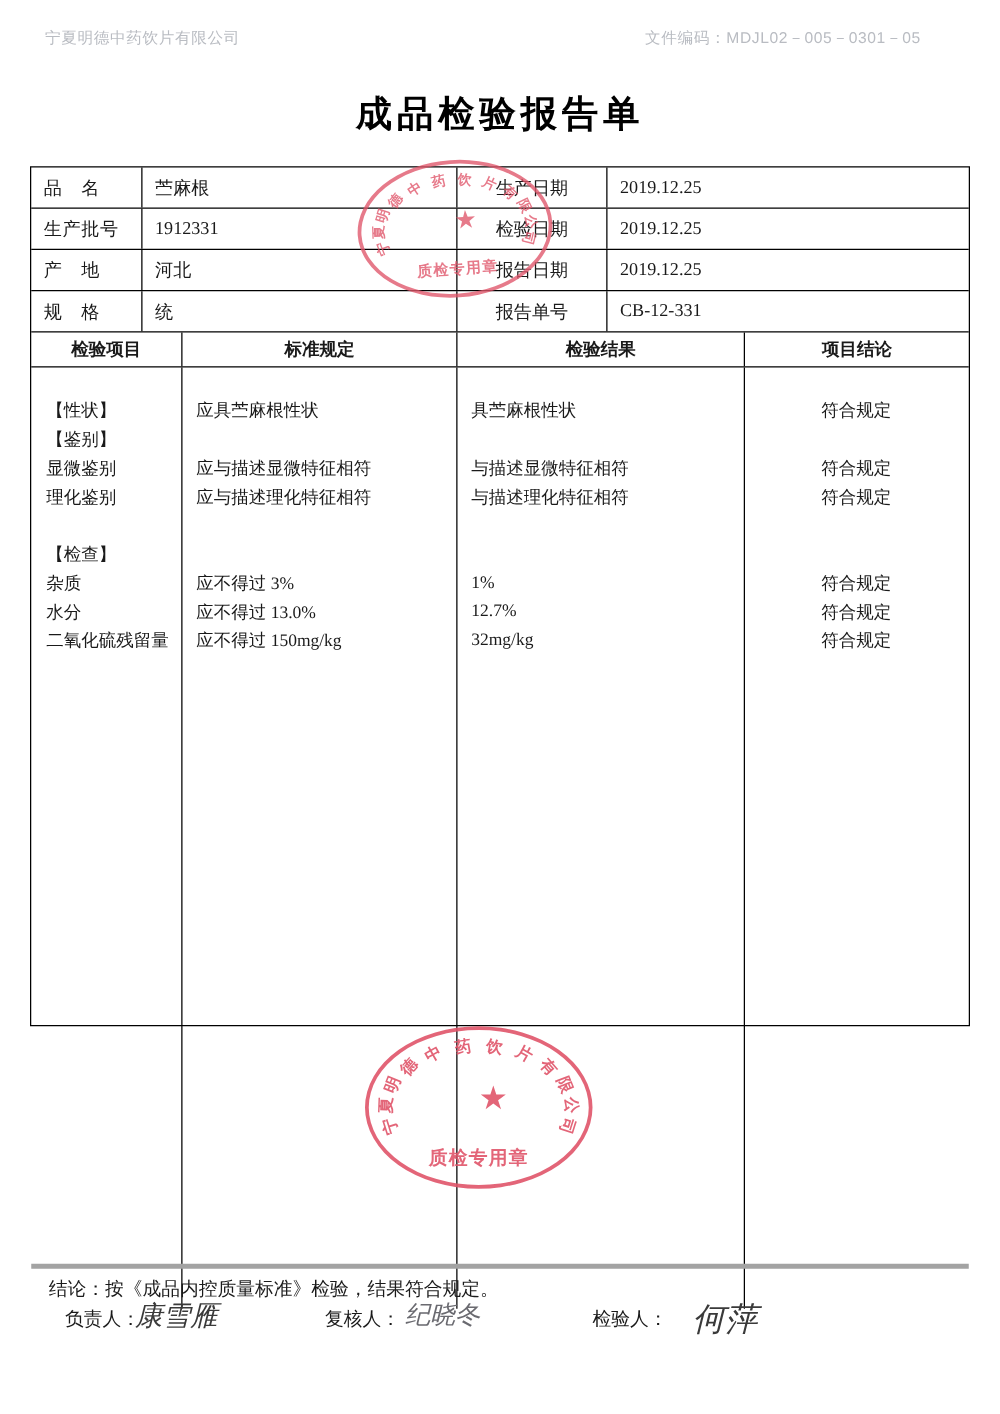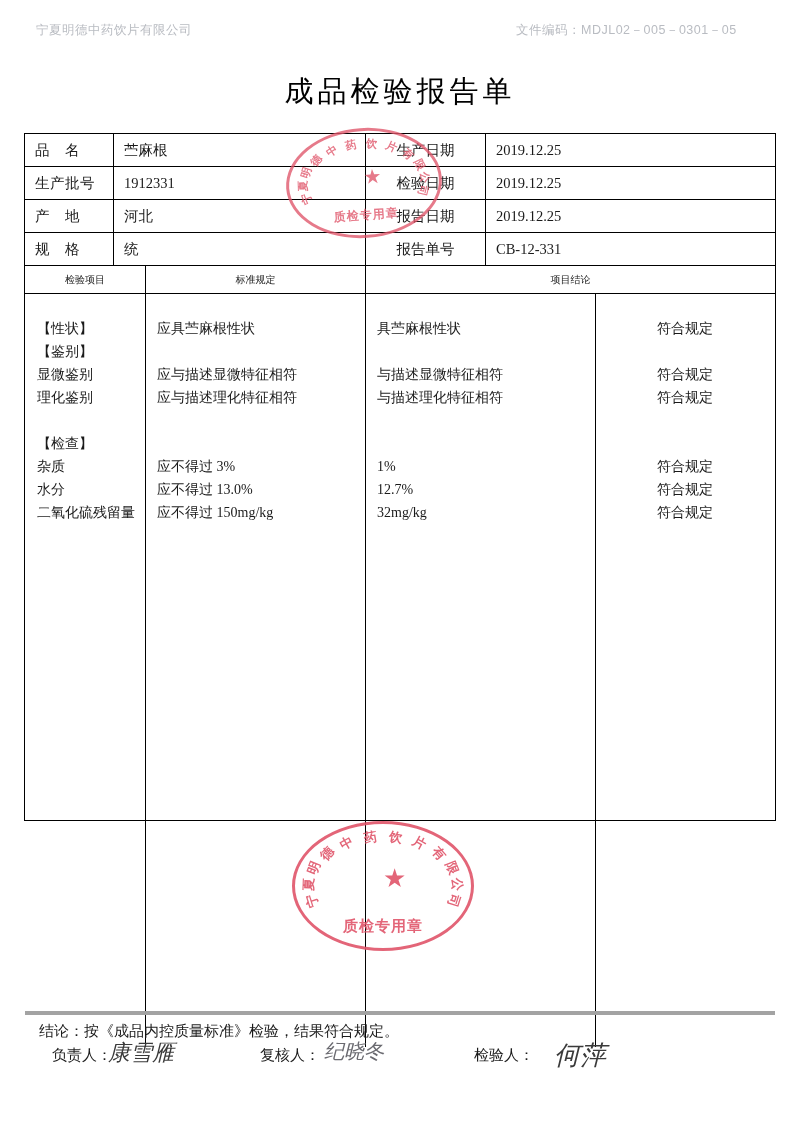--- a/index.html
+++ b/index.html
@@ -49,21 +49,21 @@
   }
 
   
   .doc-title {
     position: absolute;
     top: 72px;
     left: 0;
     width: 800px;
     text-align: center;
     font-size: 29px;
-    font-weight: normal;
+    font-weight: bold;
     letter-spacing: 4px;
     color: #000;
   }
 
   
   .frame {
     position: absolute;
     left: 24px;
     top: 133px;
     width: 752px;
@@ -116,21 +116,22 @@
     height: 28px;
     border-bottom: 1px solid #000;
     box-sizing: border-box;
   }
   .res-head .h {
     box-sizing: border-box;
     height: 100%;
     display: flex;
     align-items: center;
     justify-content: center;
-    font-size: 10px;
+    font-size: 14px;
+    font-weight: bold;
   }
   .h-item   { width: 120px; }
   .h-std    { width: 220px; border-left: 1px solid #000; }
   .h-result { width: 230px; border-left: 1px solid #000; }
   .h-concl  { flex: 1; border-left: 1px solid #000; }
 
   
   .res-body {
     position: relative;
     height: 753px;
@@ -311,20 +312,21 @@
     <div class="info-row">
       <div class="cell lbl">规　格</div>
       <div class="cell val-left">统</div>
       <div class="cell lbl2">报告单号</div>
       <div class="cell val-right">CB-12-331</div>
     </div>
 
     <div class="res-head">
       <div class="h h-item">检验项目</div>
       <div class="h h-std">标准规定</div>
+      <div class="h h-result">检验结果</div>
       <div class="h h-concl">项目结论</div>
     </div>
 
     <div class="res-body">
       <div class="vline v1"></div>
       <div class="vline v2"></div>
       <div class="vline v3"></div>
 
       <div class="spacer-row"></div>
 

